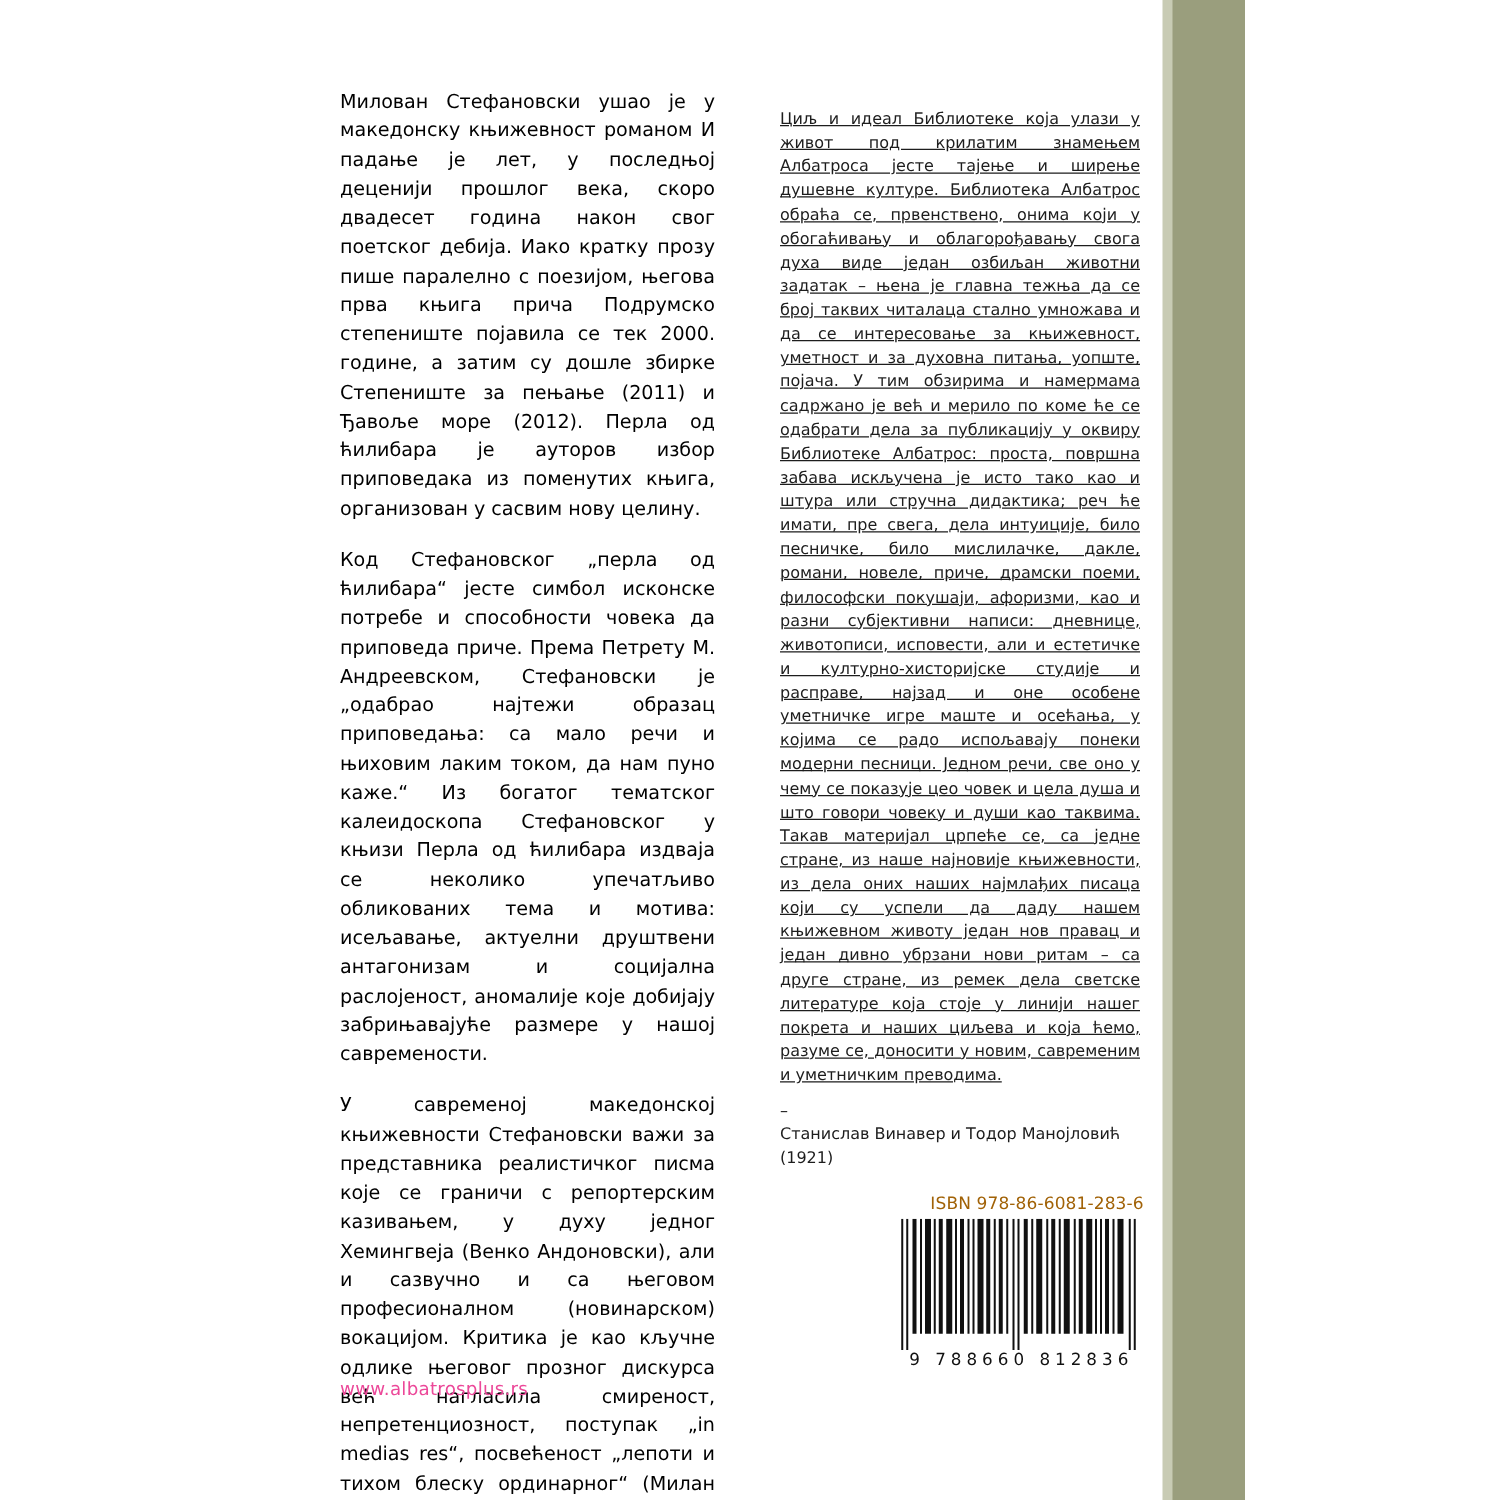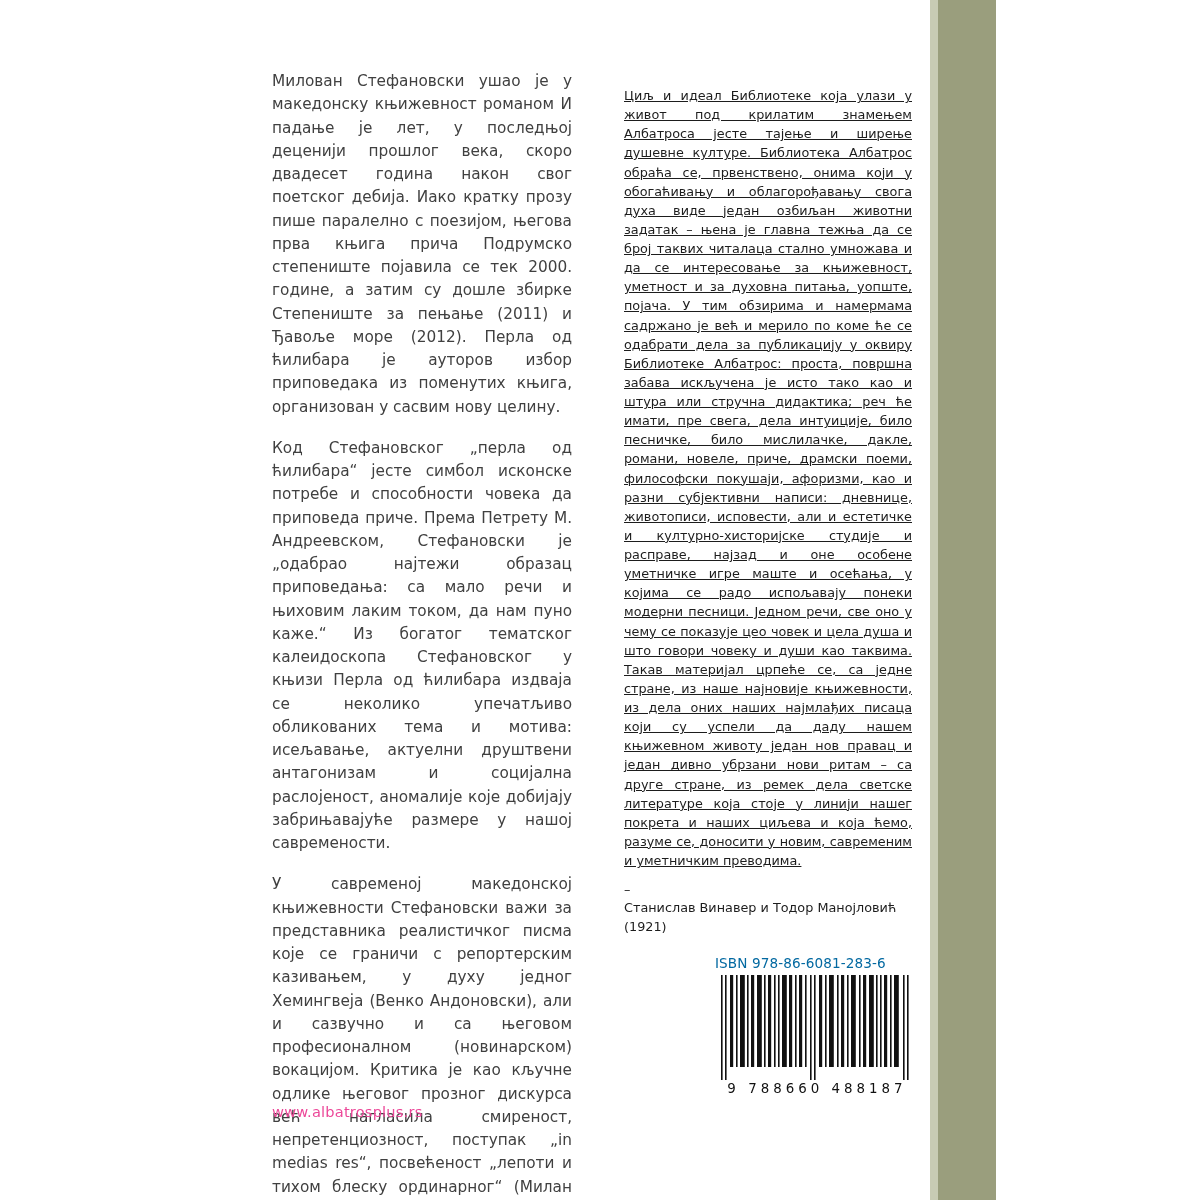--- a/index.html
+++ b/index.html
@@ -64,21 +64,21 @@
     position: absolute;
     left: 386px;
     top: 70px;
     width: 288px;
   }
   .col-left p {
     margin: 0 0 18px 0;
     font-size: 15.3px;
     line-height: 1.52;
     text-align: justify;
-    color: #404040;
+    color: #000000;
     hyphens: auto;
   }
   .col-right p {
     margin: 16px 0 10px 0;
     font-size: 12.8px;
     line-height: 1.495;
     text-align: justify;
     color: #1d1d1d;
     text-decoration: underline;
   }
@@ -106,22 +106,22 @@
   }
   
   .barcode-block {
     position: absolute;
     left: 477px;
     top: 955px;
     width: 200px;
   }
   .isbn-text {
     font-size: 13.6px;
-    color: #0369a1;
-    text-align: left;
+    color: #a16207;
+    text-align: right;
     margin-bottom: 4px;
     letter-spacing: 0.1px;
   }
   .barcode-bars {
     width: 200px;
     height: 105px;
     display: block;
   }
   .barcode-digits {
     font-size: 13.4px;
@@ -200,21 +200,21 @@
           <rect x="165" y="0" width="1.6" height="92"></rect>
           <rect x="169" y="0" width="3.2" height="92"></rect>
           <rect x="175" y="0" width="1.6" height="92"></rect>
           <rect x="179" y="0" width="4.8" height="92"></rect>
           <rect x="188" y="0" width="1.6" height="105"></rect>
           <rect x="192" y="0" width="1.6" height="105"></rect>
         </g>
       </svg>
       <div class="barcode-digits">
         <span class="bc-lead">9</span>
-        <span>788660 488187</span>
+        <span>788660 812836</span>
       </div>
     </div>
 
   </div>
 
   <div class="spine-shade"></div>
   <div class="spine"></div>
 
 </div>
 

